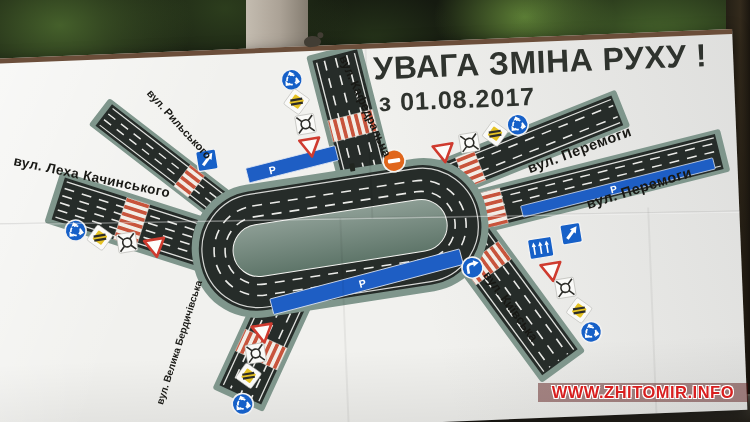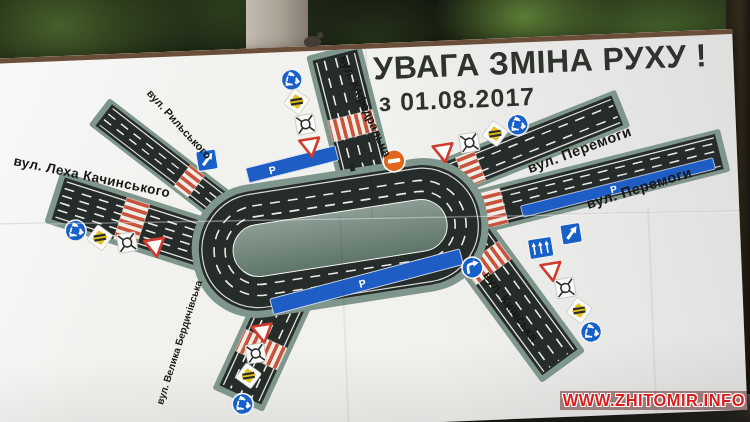--- a/index.html
+++ b/index.html
@@ -36,22 +36,22 @@
   .title{position:absolute;left:392px;top:2px;font-size:32px;font-weight:bold;
     color:#2f332e;letter-spacing:.5px;white-space:nowrap;}
   .subtitle{position:absolute;left:396px;top:40px;font-size:25px;font-weight:bold;
     color:#2f332e;letter-spacing:1px;white-space:nowrap;}
   .diagram{position:absolute;left:0;top:0;}
   .street{font-weight:bold;fill:#181814;}
   .bird{position:absolute;left:304px;top:36px;width:17px;height:11px;background:#423d34;
     border-radius:60% 70% 55% 55%;transform:rotate(-6deg);}
   .bird:after{content:"";position:absolute;right:-3px;top:-3px;width:6px;height:6px;
     background:#423d34;border-radius:50%;}
-  .watermark{position:absolute;right:2px;bottom:12px;font-size:16.5px;font-weight:bold;
-    color:#d81f1f;background:rgba(80,8,8,.45);padding:0 3px;letter-spacing:.5px;
+  .watermark{position:absolute;right:2px;bottom:20px;font-size:16.5px;font-weight:bold;
+    color:#d81f1f;background:rgba(80,8,8,.45);padding:0 14px;letter-spacing:.5px;
     text-shadow:-1px -1px 0 #fff,1px -1px 0 #fff,-1px 1px 0 #fff,1px 1px 0 #fff;}
 </style>
 </head>
 <body>
 
 <div class="photo">
   <div class="trunk"></div>
   <div class="pole"></div>
   <div class="ground"></div>
   <div class="leg"></div>

